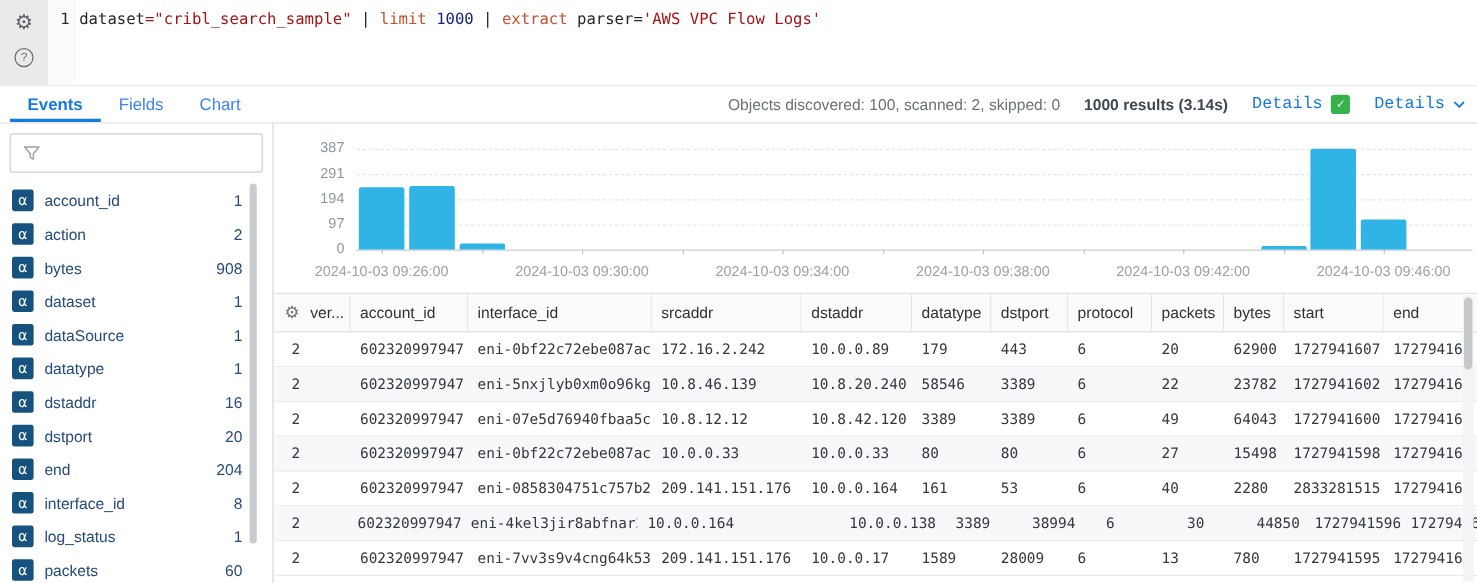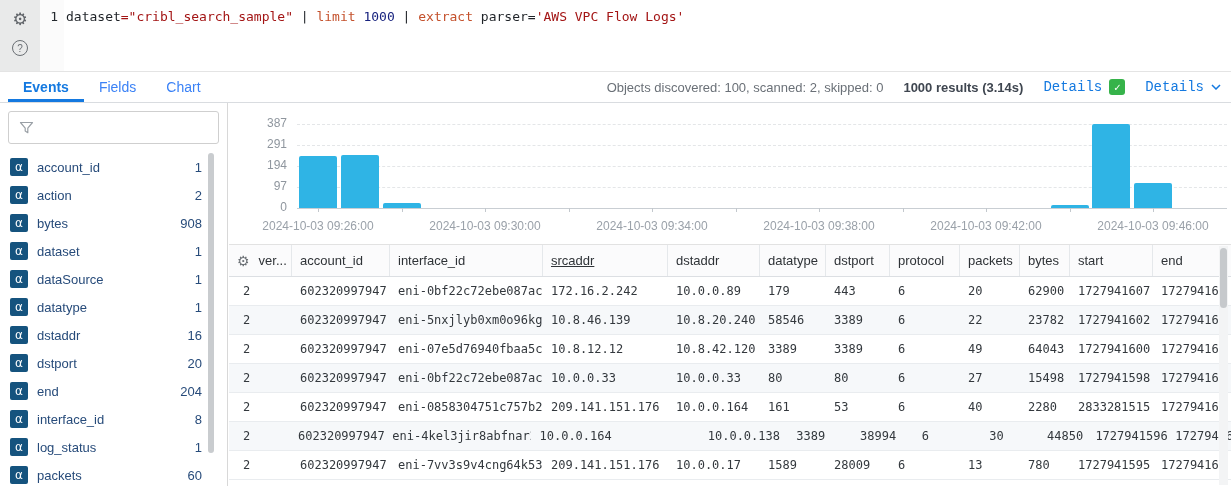--- a/index.html
+++ b/index.html
@@ -237,21 +237,21 @@
           <div class="th" style="width: 63px;">
             <span class="table-gear">⚙</span>
             <span>ver...</span>
           </div>
           <div class="th" style="width: 98px;">
             <span>account_id</span>
           </div>
           <div class="th" style="width: 153px;">
             <span>interface_id</span>
           </div>
-          <div class="th" style="width: 125px; text-decoration: underline;">
+          <div class="th" style="width: 125px;">
             <span>srcaddr</span>
           </div>
           <div class="th" style="width: 92px;">
             <span>dstaddr</span>
           </div>
           <div class="th" style="width: 66px;">
             <span>datatype</span>
           </div>
           <div class="th" style="width: 64px;">
             <span>dstport</span>

